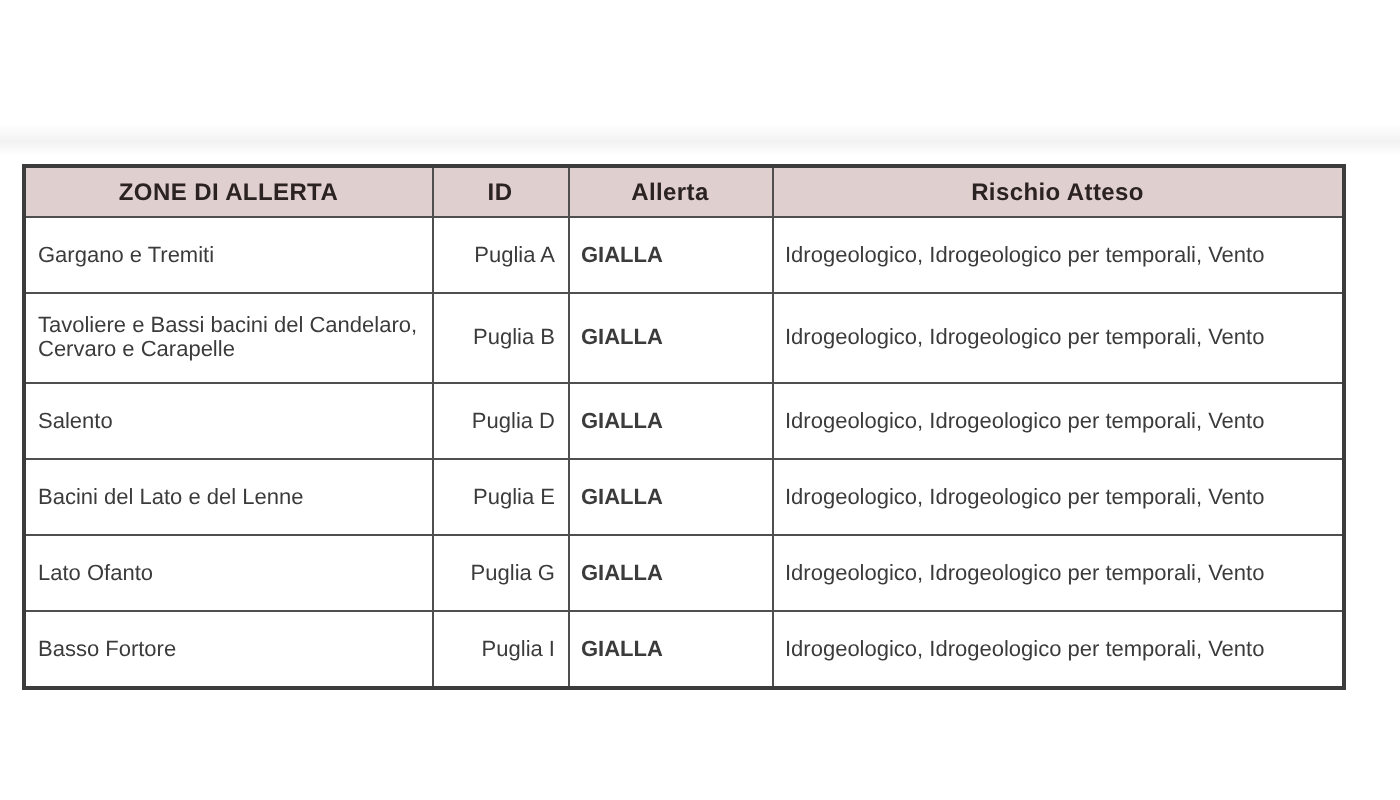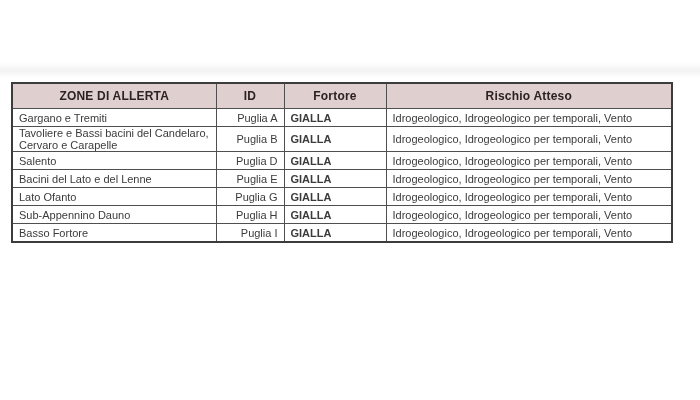--- a/index.html
+++ b/index.html
@@ -37,21 +37,21 @@
     font-weight: bold;
     height: 22px;
     padding: 1px 4px;
     text-align: center;
     letter-spacing: 0.2px;
   }
   table.allerta td {
     color: #3b3b3b;
     font-size: 11px;
     height: 17px;
-    padding: 0 6px;
+    padding: 10px 6px;
     line-height: 12px;
     vertical-align: middle;
     background: #ffffff;
   }
   td.c-zone { text-align: left; }
   td.c-id { text-align: right; }
   td.c-allerta {
     background: #ffff00;
     text-align: left;
     font-weight: bold;
@@ -69,21 +69,21 @@
     <colgroup>
       <col style="width:204px">
       <col style="width:68px">
       <col style="width:102px">
       <col style="width:286px">
     </colgroup>
     <thead>
       <tr>
         <th>ZONE DI ALLERTA</th>
         <th>ID</th>
-        <th>Fortore</th>
+        <th>Allerta</th>
         <th>Rischio Atteso</th>
       </tr>
     </thead>
     <tbody>
       <tr>
         <td class="c-zone">Gargano e Tremiti</td>
         <td class="c-id">Puglia A</td>
         <td class="c-allerta">GIALLA</td>
         <td class="c-rischio">Idrogeologico, Idrogeologico per temporali, Vento</td>
       </tr>
@@ -105,26 +105,20 @@
         <td class="c-allerta">GIALLA</td>
         <td class="c-rischio">Idrogeologico, Idrogeologico per temporali, Vento</td>
       </tr>
       <tr>
         <td class="c-zone">Lato Ofanto</td>
         <td class="c-id">Puglia G</td>
         <td class="c-allerta">GIALLA</td>
         <td class="c-rischio">Idrogeologico, Idrogeologico per temporali, Vento</td>
       </tr>
       <tr>
-        <td class="c-zone">Sub-Appennino Dauno</td>
-        <td class="c-id">Puglia H</td>
-        <td class="c-allerta">GIALLA</td>
-        <td class="c-rischio">Idrogeologico, Idrogeologico per temporali, Vento</td>
-      </tr>
-      <tr>
         <td class="c-zone">Basso Fortore</td>
         <td class="c-id">Puglia I</td>
         <td class="c-allerta">GIALLA</td>
         <td class="c-rischio">Idrogeologico, Idrogeologico per temporali, Vento</td>
       </tr>
     </tbody>
   </table>
 </div>
 
 </body></html>

